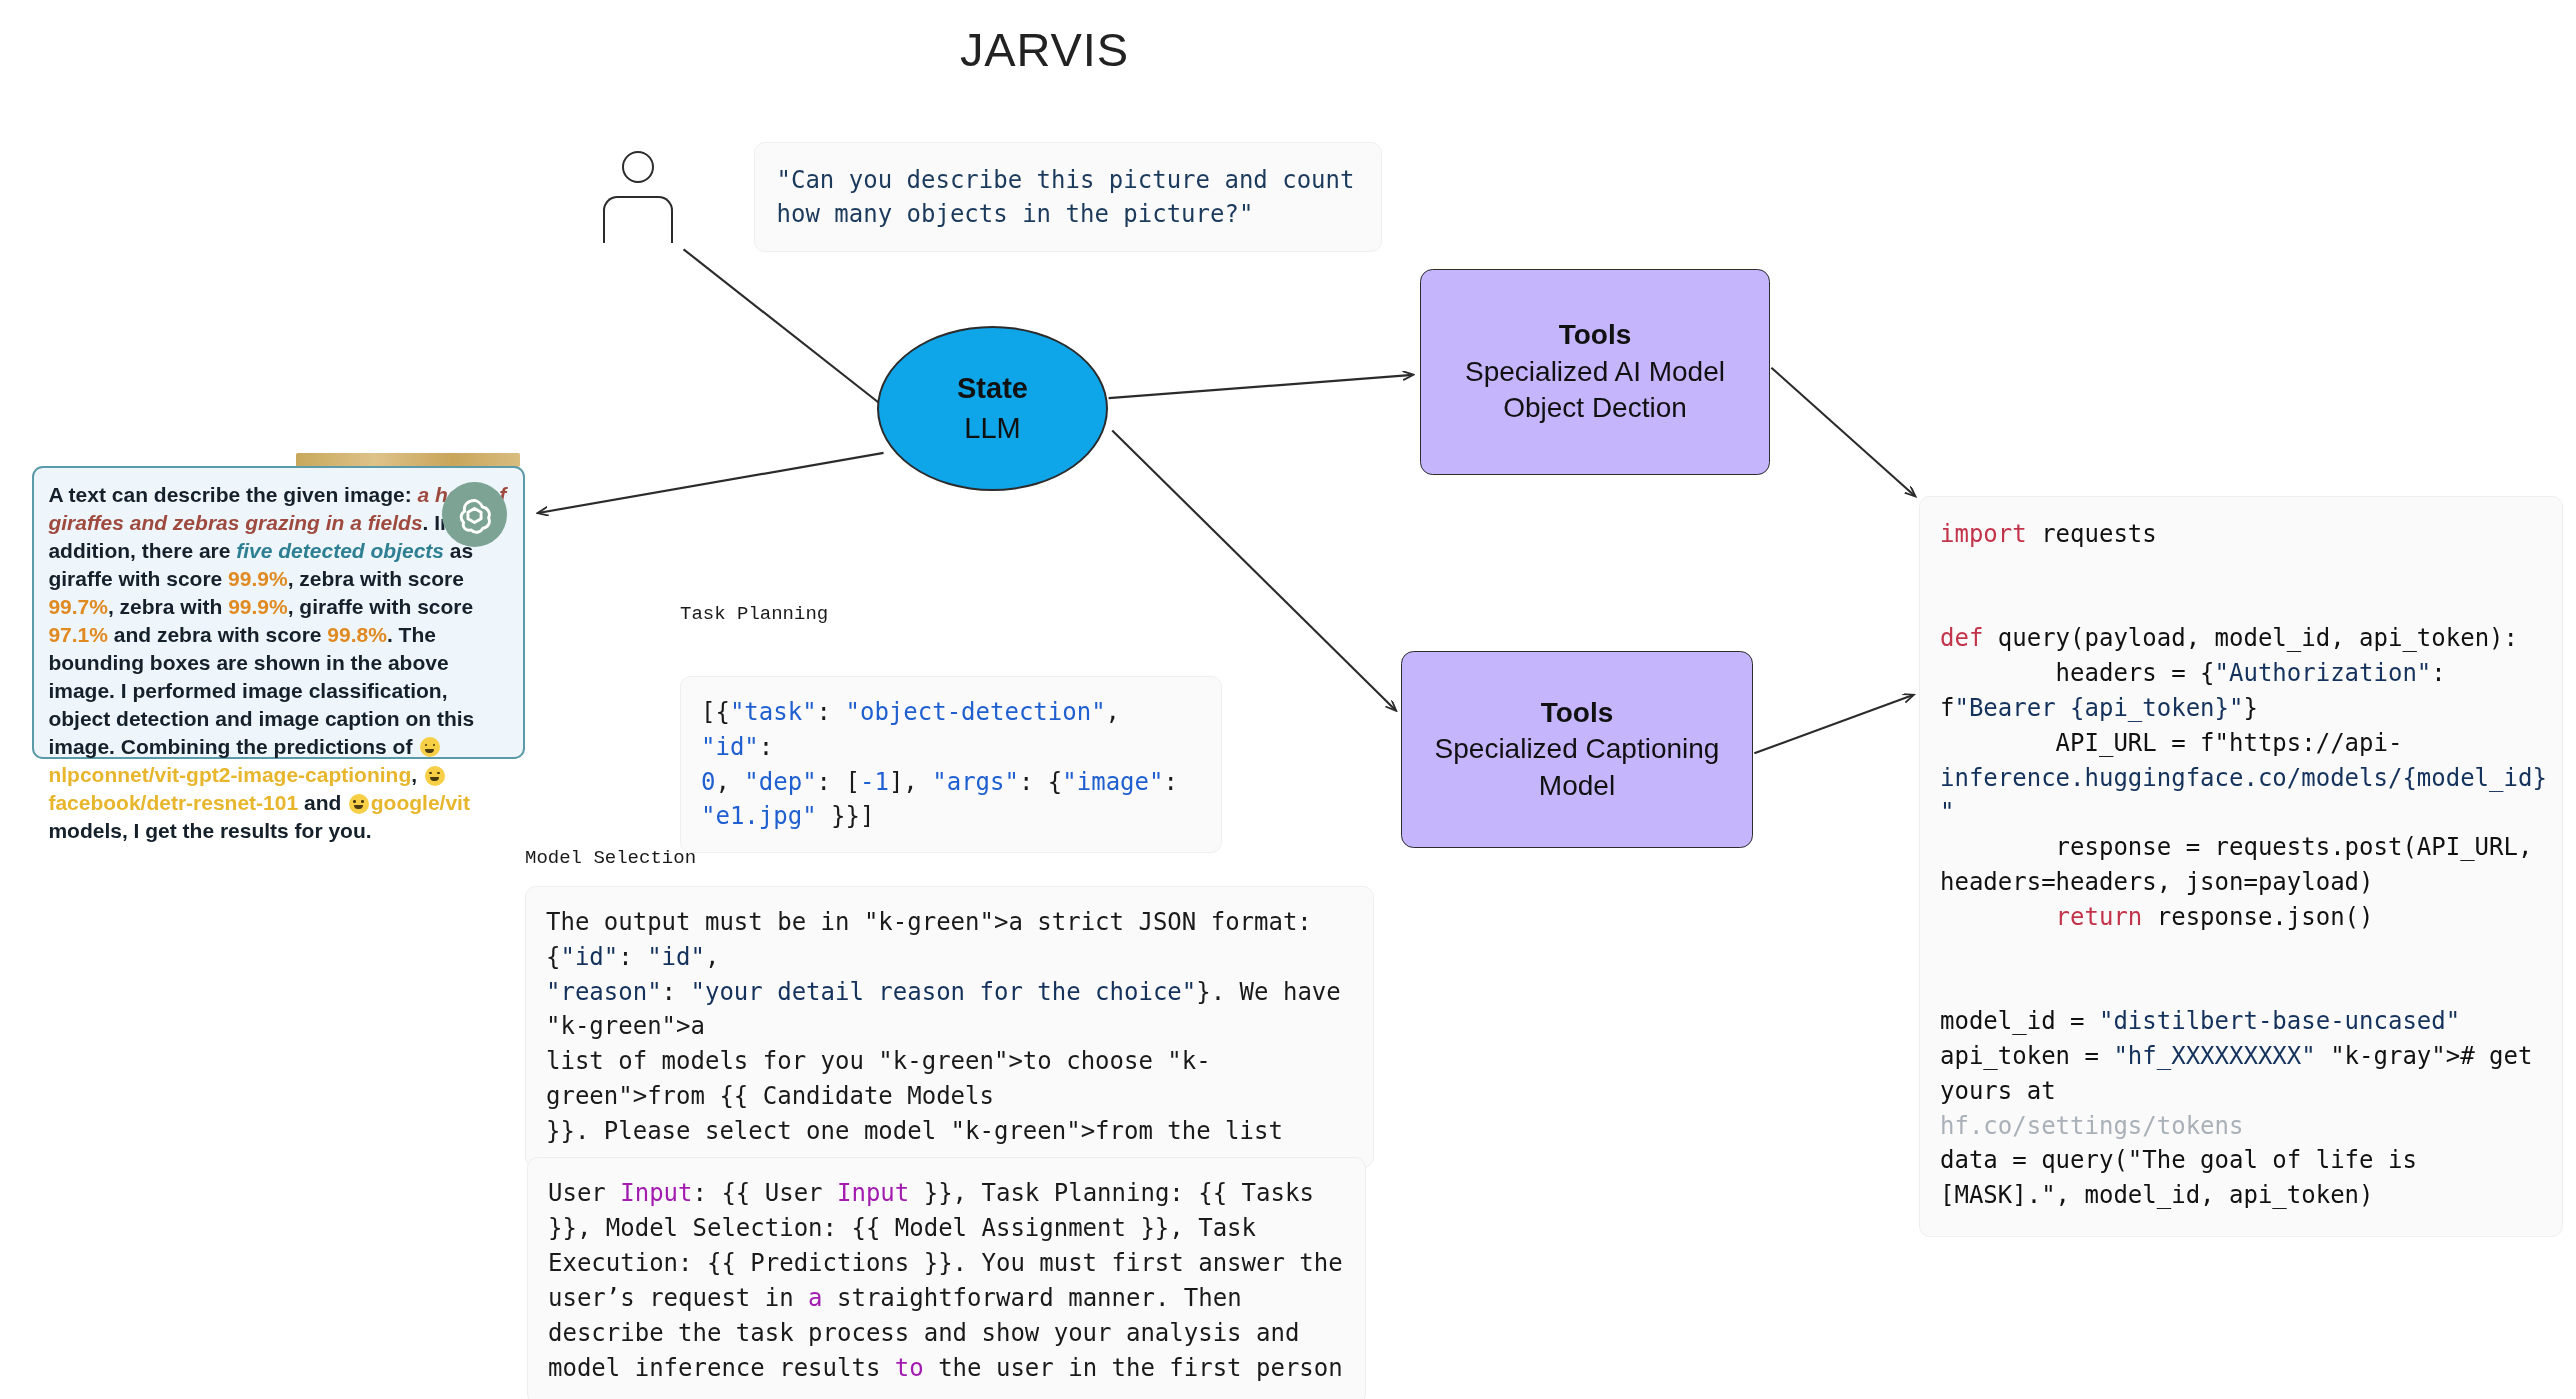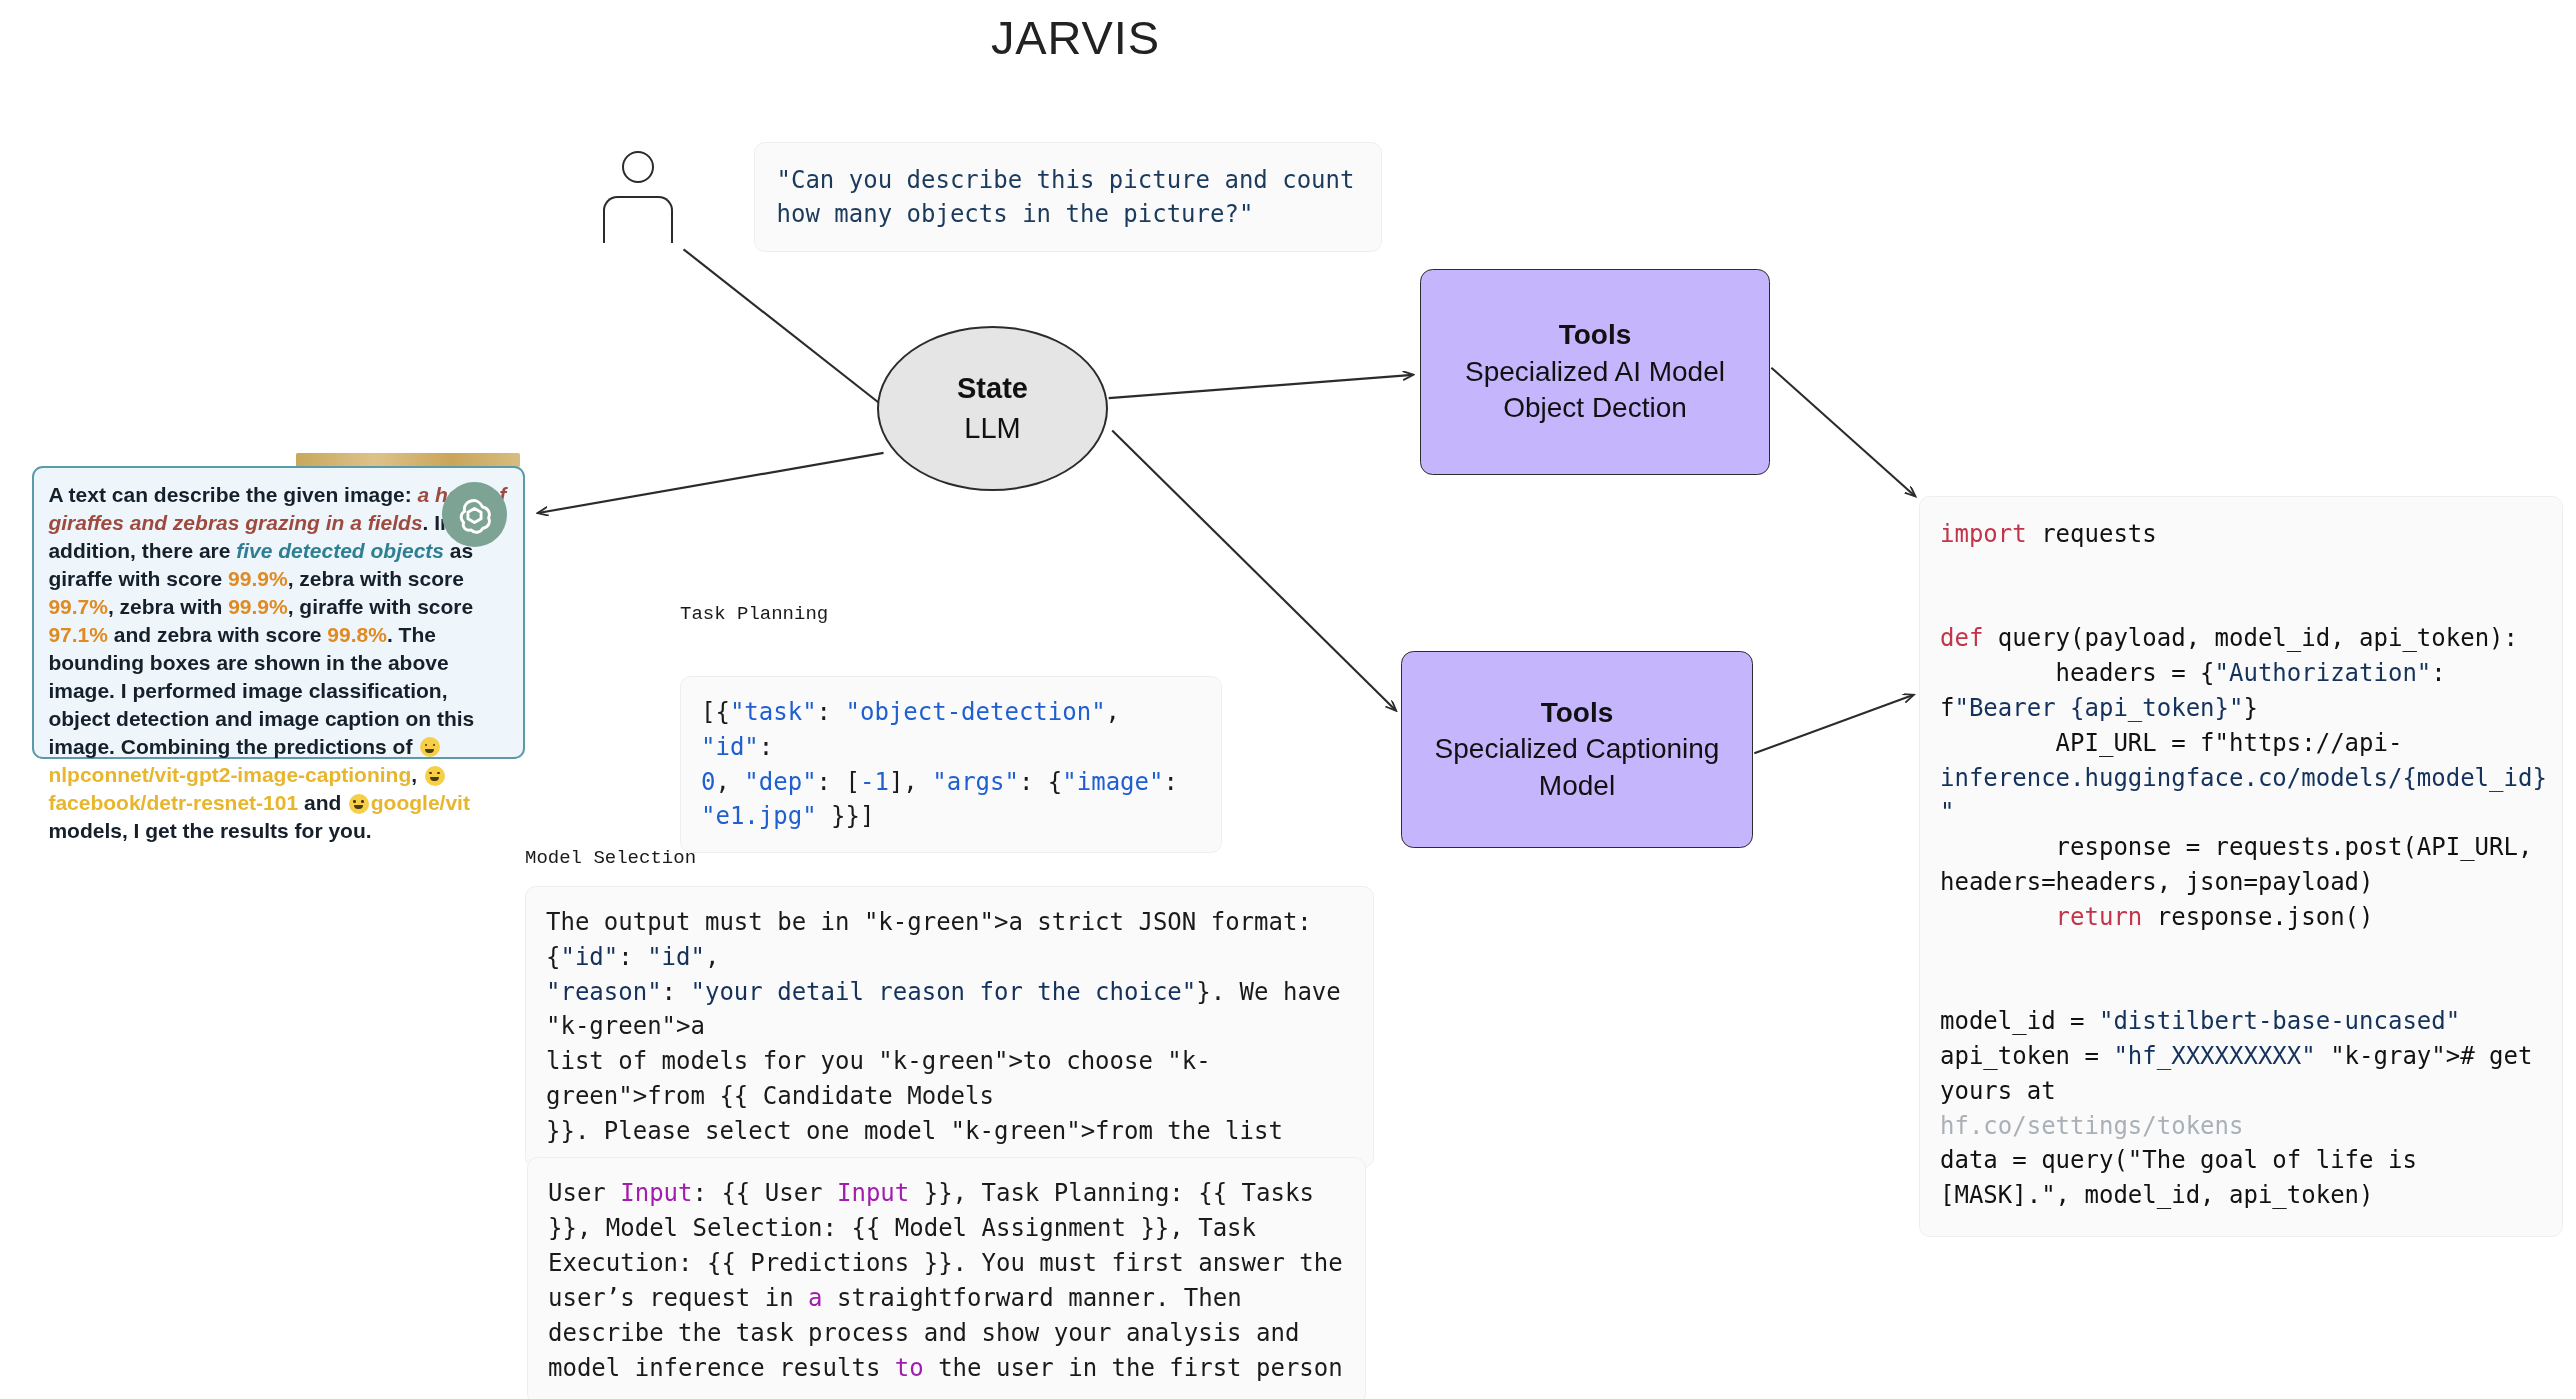--- a/index.html
+++ b/index.html
@@ -1,41 +1,41 @@
 <!DOCTYPE html>
 <html style="font-size:14.4px"><head>
 <meta charset="utf-8">
 <style>
   html,body{margin:0;padding:0;background:#ffffff;}
   body{width:2576px;height:1399px;position:relative;overflow:hidden;
        font-family:"Liberation Sans",sans-serif;color:#1a1a1a;}
 
-  #page-title{position:absolute;left:0;top:10px;width:2089px;text-align:center;
-              font-size:47px;font-weight:400;letter-spacing:0.9px;color:#222;padding-left:31px;}
+  #page-title{position:absolute;left:0;top:22px;width:2089px;text-align:center;
+              font-size:47px;font-weight:400;letter-spacing:0.9px;color:#222;}
 
   
   #actor{position:absolute;left:603px;top:151px;width:81px;height:99px;}
   #actor .head{position:absolute;left:19px;top:0;width:32px;height:32px;
                border:2.7px solid #2b2b2b;border-radius:50%;box-sizing:border-box;}
   #actor .body{position:absolute;left:0;top:45px;width:70px;height:47px;
                border:2.7px solid #2b2b2b;border-bottom:none;
                border-radius:14.4px 14.4px 0 0;box-sizing:border-box;}
 
   
   .panel{position:absolute;background:#fafafa;border:0.9px solid #eceff1;
          border-radius:10.8px;box-sizing:border-box;}
   .mono{font-family:"DejaVu Sans Mono","Liberation Mono",monospace;
         white-space:pre-wrap;word-break:break-word;}
 
   #user-query{left:754px;top:142px;width:628px;padding:20px 21.5px;}
   #user-query .mono{font-size:24px;line-height:1.42;color:#1b3a5c;}
 
   
   #state-node{position:absolute;left:877px;top:326px;width:231px;height:165px;
-              background:#e5e5e5;border:2.2px solid #2c2c2c;border-radius:50%;
+              background:#0ea5e9;border:2.2px solid #2c2c2c;border-radius:50%;
               display:flex;flex-direction:column;align-items:center;
               justify-content:center;box-sizing:border-box;}
   #state-node .t1{font-size:29px;font-weight:700;color:#111;margin-bottom:7.2px;}
   #state-node .t2{font-size:29px;font-weight:400;color:#111;}
 
   
   .tool-box{position:absolute;background:#c4b5fd;border:1.8px solid #2c2c2c;
             border-radius:12.6px;display:flex;flex-direction:column;
             align-items:center;justify-content:center;box-sizing:border-box;
             text-align:center;padding:0 10.8px;}

